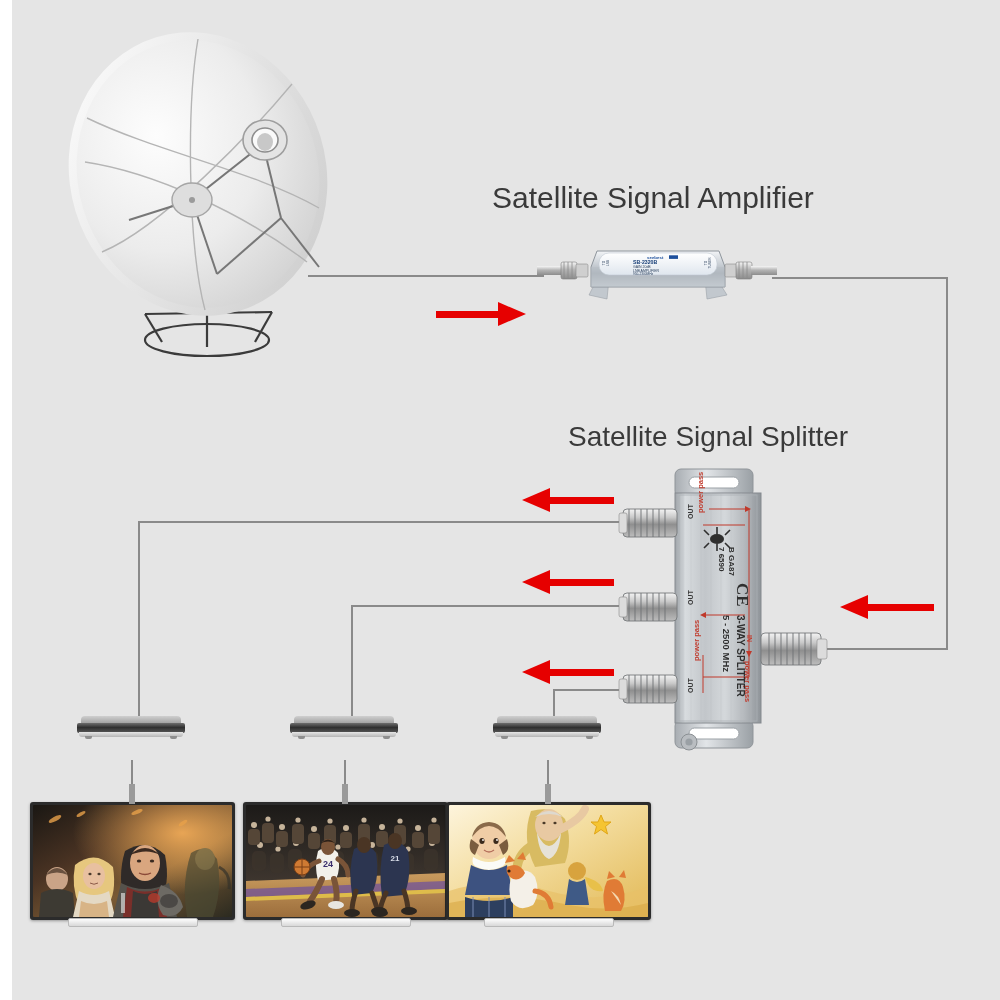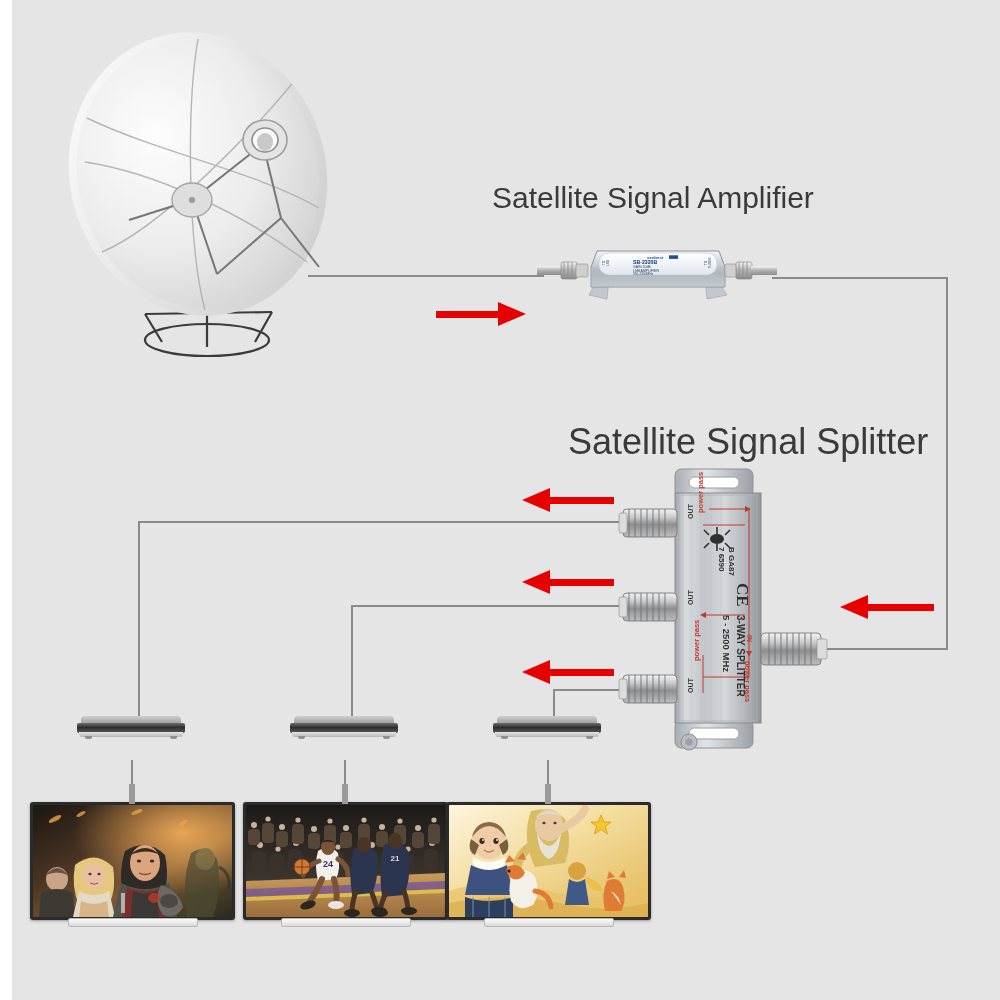--- a/index.html
+++ b/index.html
@@ -1,21 +1,21 @@
 <!DOCTYPE html>
 <html><head>
 <meta charset="utf-8">
 <style>
   html,body{margin:0;padding:0;background:#ffffff;}
   body{width:1000px;height:1000px;position:relative;overflow:hidden;
        font-family:"Liberation Sans","DejaVu Sans",sans-serif;}
   #stage{position:absolute;left:12px;top:0;width:1000px;height:1000px;background:#e5e5e5;}
   .lbl{position:absolute;color:#3a3a3a;font-weight:400;white-space:nowrap;}
   #amp-title{left:480px;top:181px;font-size:30px;}
-  #spl-title{left:556px;top:421px;font-size:36px;}
+  #spl-title{left:556px;top:421px;font-size:28px;}
   .cable{position:absolute;background:#8a8a8a;}
   .ch{height:2px;}
   .cv{width:2px;}
   .arrow{position:absolute;height:24px;}
   .arrow .shaft{position:absolute;top:9px;height:7px;background:#e60000;}
   .arrow .head{position:absolute;top:0;width:0;height:0;
                 border-top:12px solid transparent;border-bottom:12px solid transparent;}
   .arrow.right .shaft{left:0;right:26px;}
   .arrow.right .head{right:0;border-left:28px solid #e60000;}
   .arrow.left .shaft{right:0;left:26px;}

